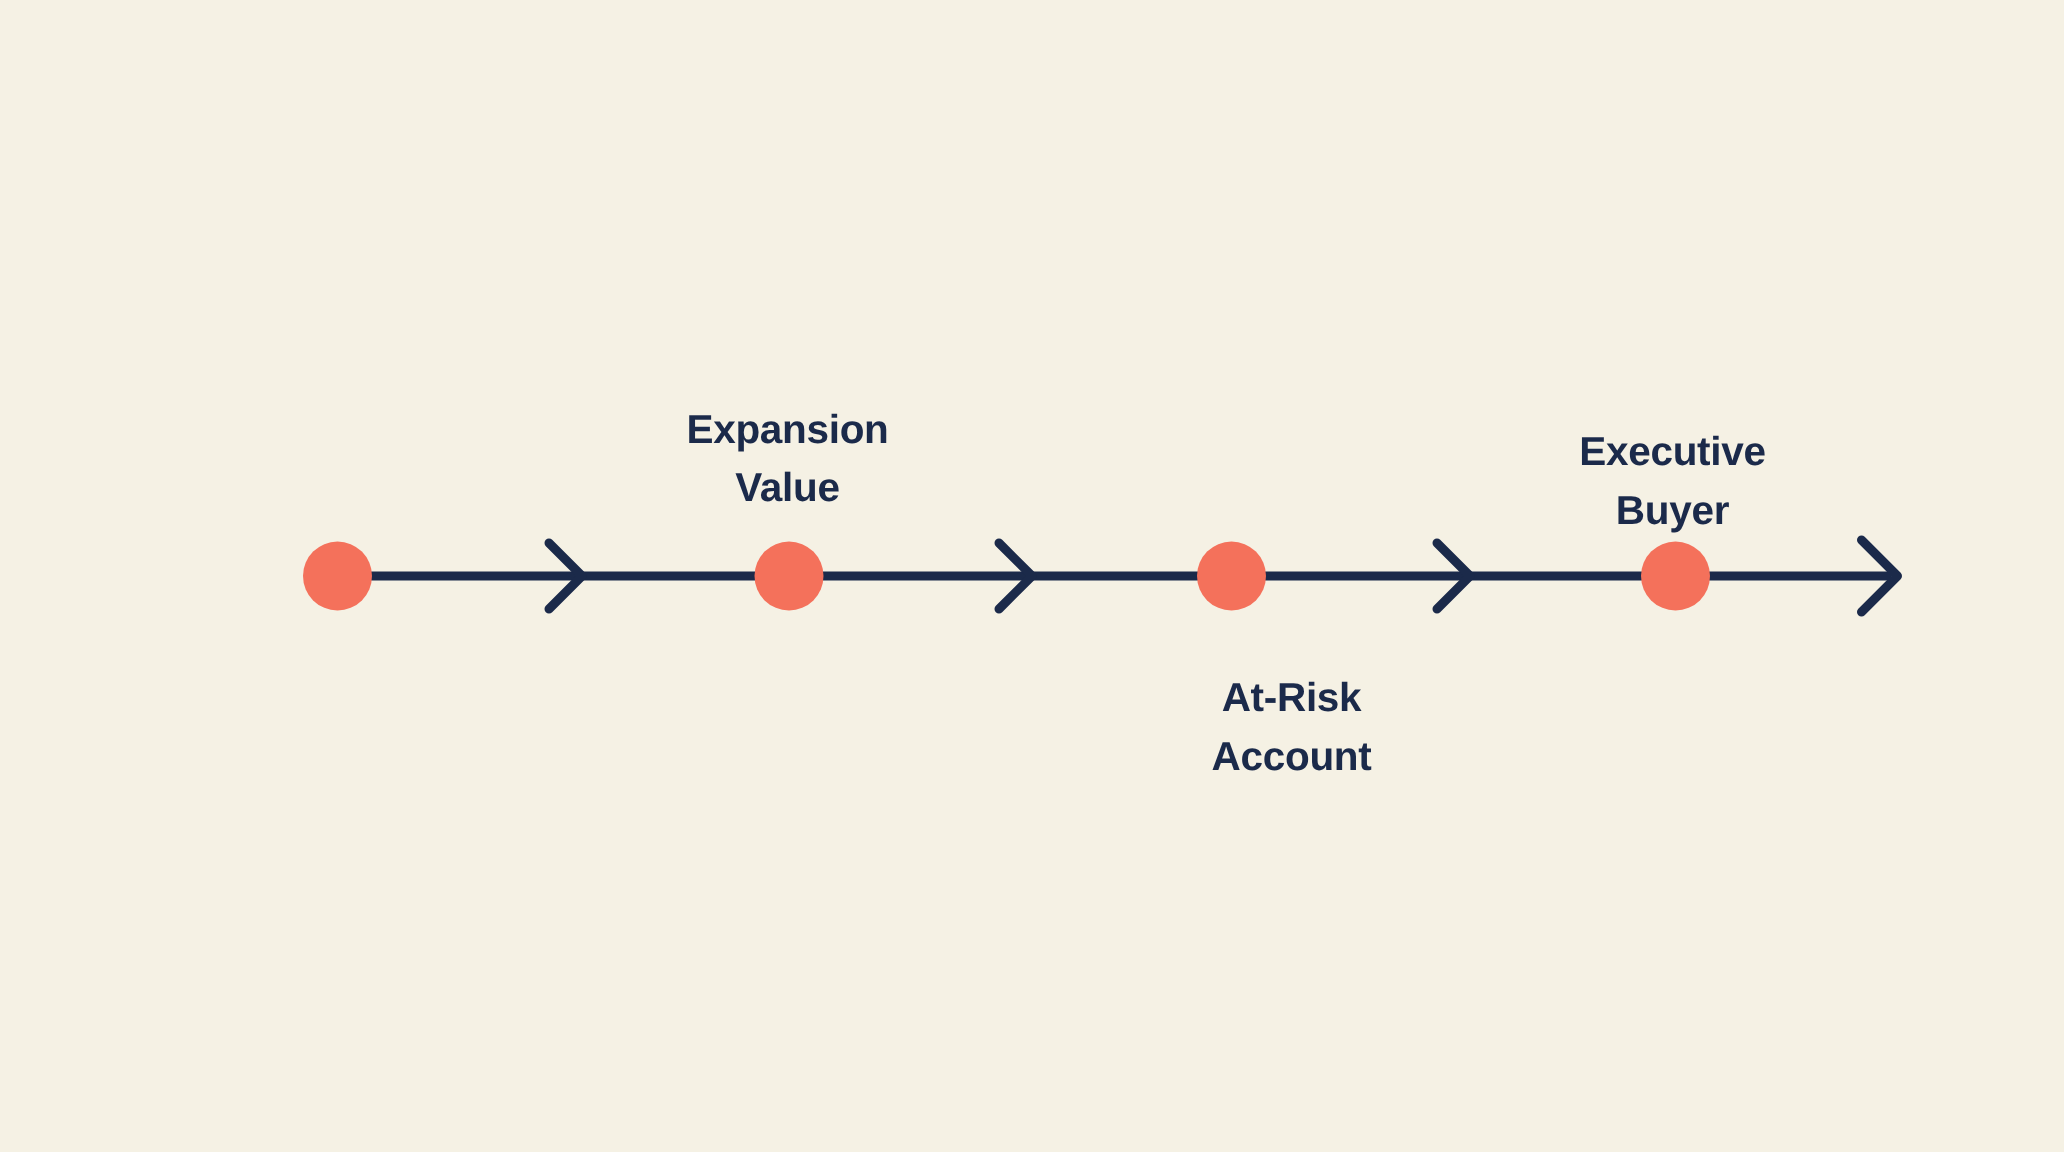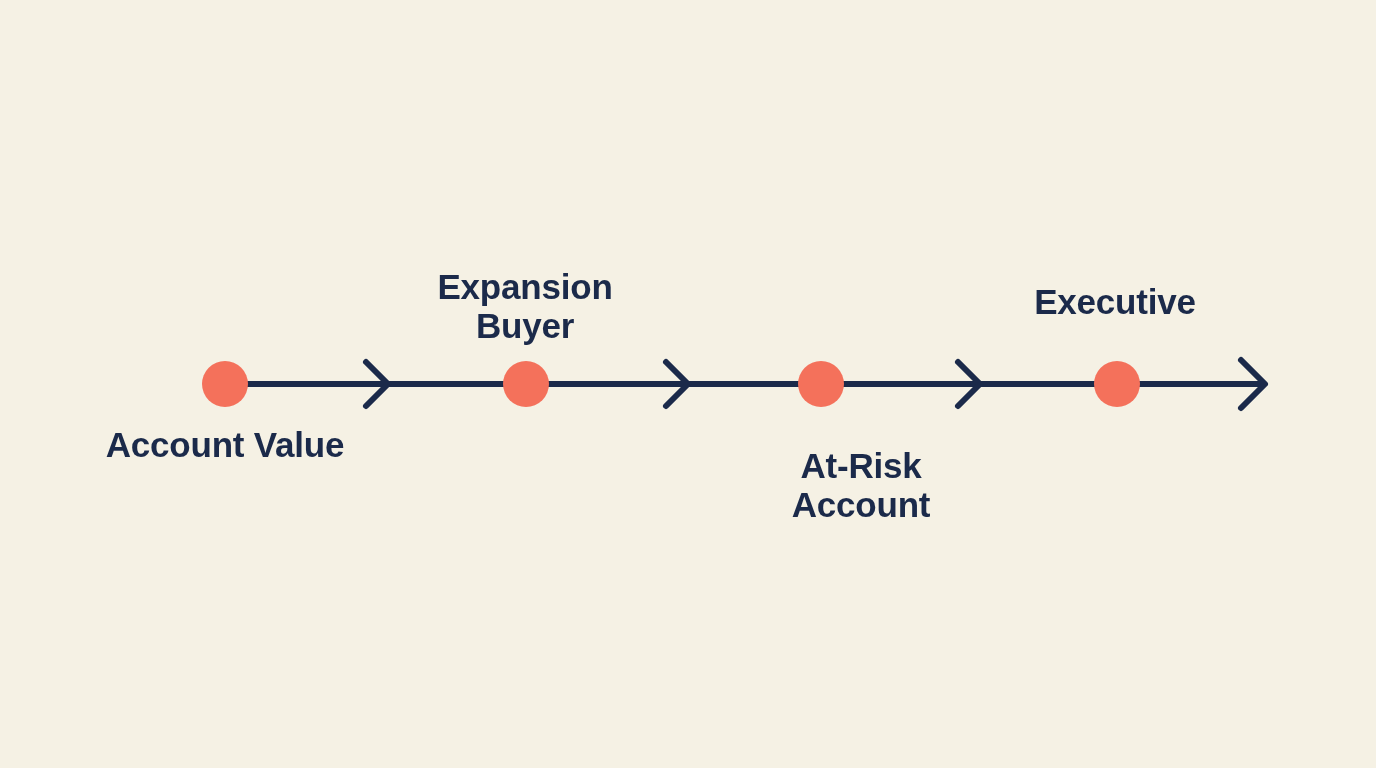--- a/index.html
+++ b/index.html
@@ -27,21 +27,21 @@
     width: 1376px;
     height: 768px;
     display: block;
   }
   .node-label {
     position: absolute;
     text-align: center;
     color: #1B2A4A;
     font-family: "Liberation Sans", sans-serif;
     font-weight: bold;
-    font-size: 35px;
+    font-size: 27px;
     line-height: 39px;
     letter-spacing: -0.2px;
     white-space: nowrap;
     transform: translateX(-50%);
     -webkit-font-smoothing: antialiased;
   }
   .node-label .lbl-line {
     display: block;
   }
 </style>
@@ -63,28 +63,28 @@
     <g id="node-group">
         <circle cx="225" cy="384" r="23" fill="#F4715B"></circle>
         <circle cx="526" cy="384" r="23" fill="#F4715B"></circle>
         <circle cx="821" cy="384" r="23" fill="#F4715B"></circle>
         <circle cx="1117" cy="384" r="23" fill="#F4715B"></circle>
       </g>
   </svg>
 
   <div id="labels-layer">
       <div class="node-label" style="left: 225px; top: 425px;">
-        <span class="lbl-line">Account Value</span>
       </div>
       <div class="node-label" style="left: 525px; top: 267px;">
         <span class="lbl-line">Expansion</span>
-        <span class="lbl-line">Buyer</span>
+        <span class="lbl-line">Value</span>
       </div>
       <div class="node-label" style="left: 821px; top: 446px; margin-left: 40px;">
         <span class="lbl-line">At-Risk</span>
         <span class="lbl-line">Account</span>
       </div>
       <div class="node-label" style="left: 1115px; top: 267px; margin-top: 15px;">
         <span class="lbl-line">Executive</span>
+        <span class="lbl-line">Buyer</span>
       </div>
     </div>
 
 </div>
 
 </body></html>

